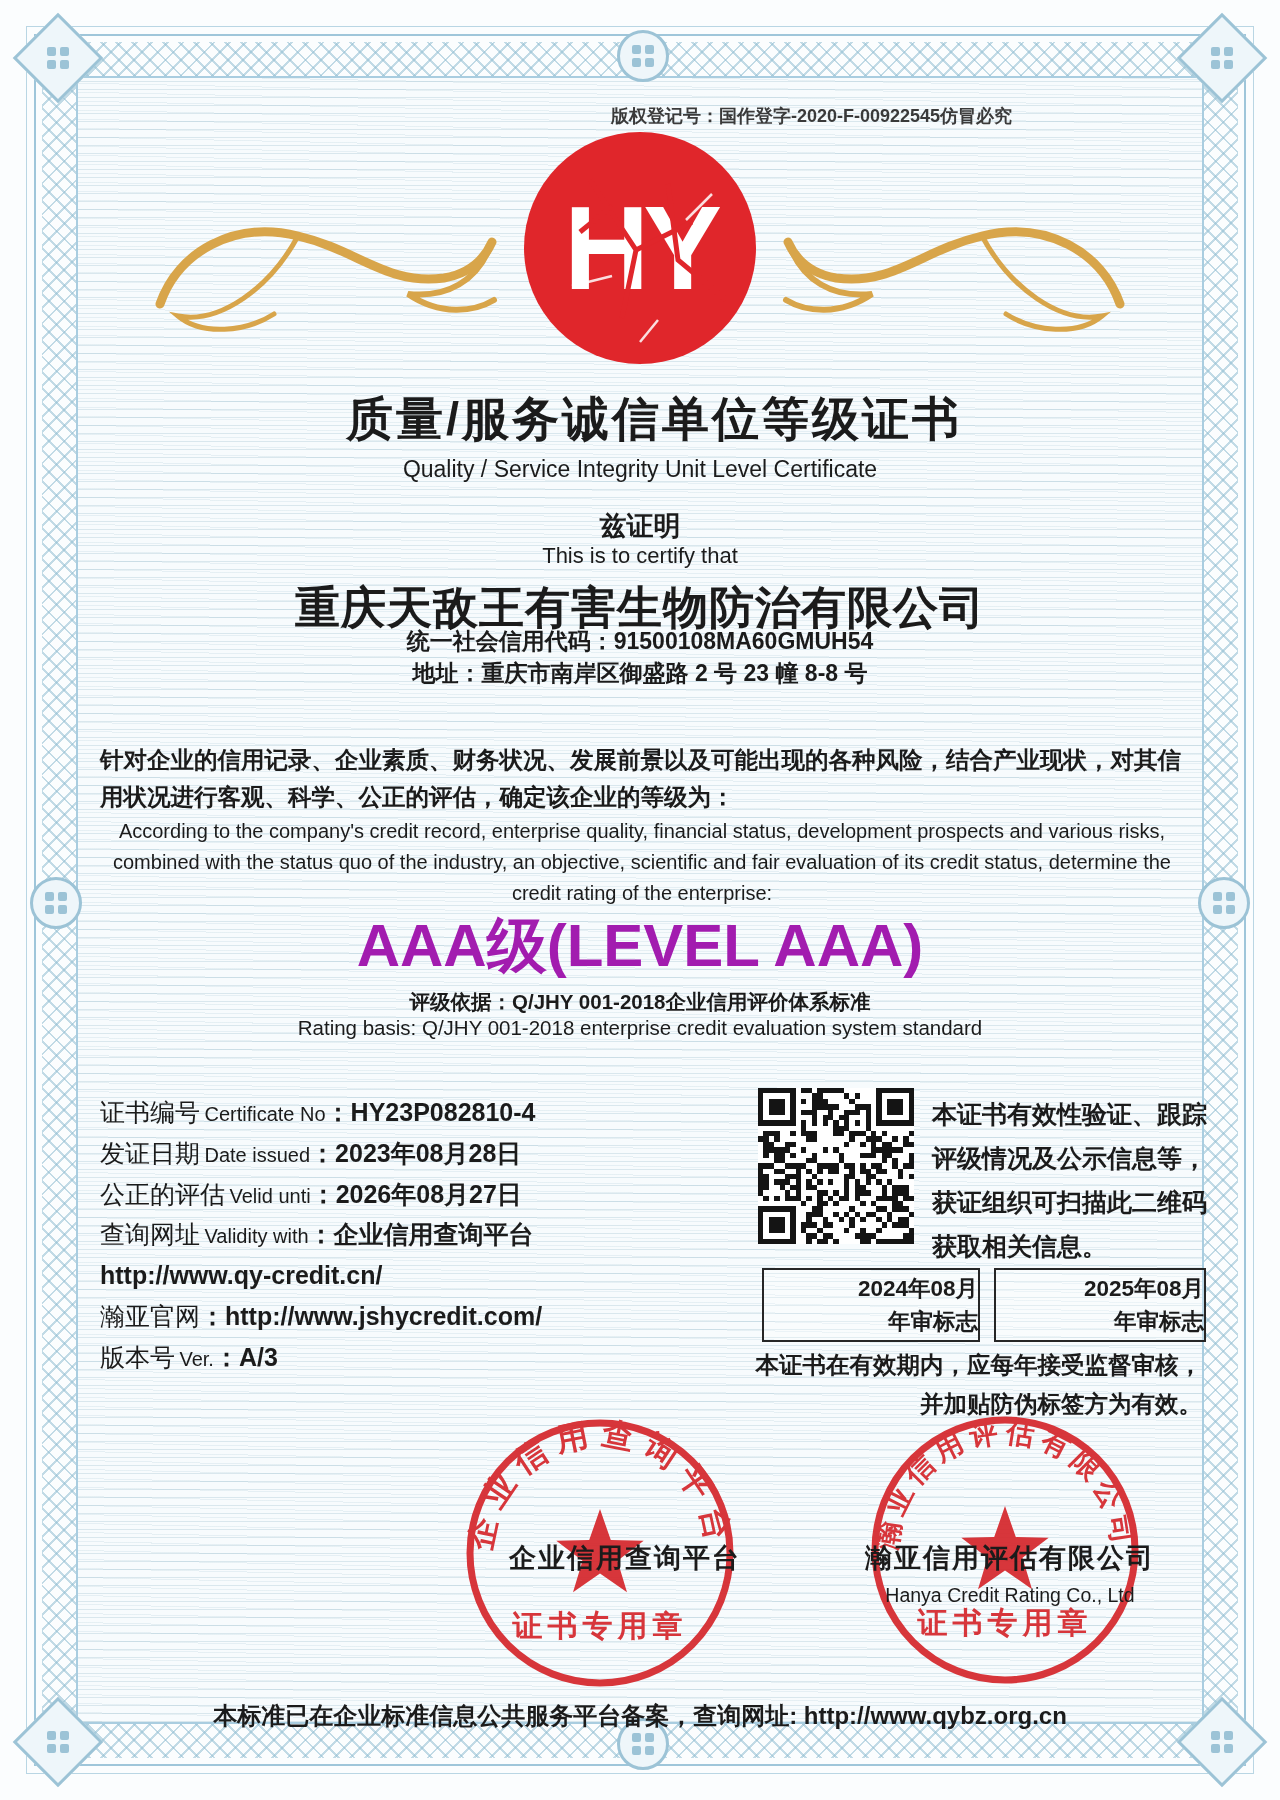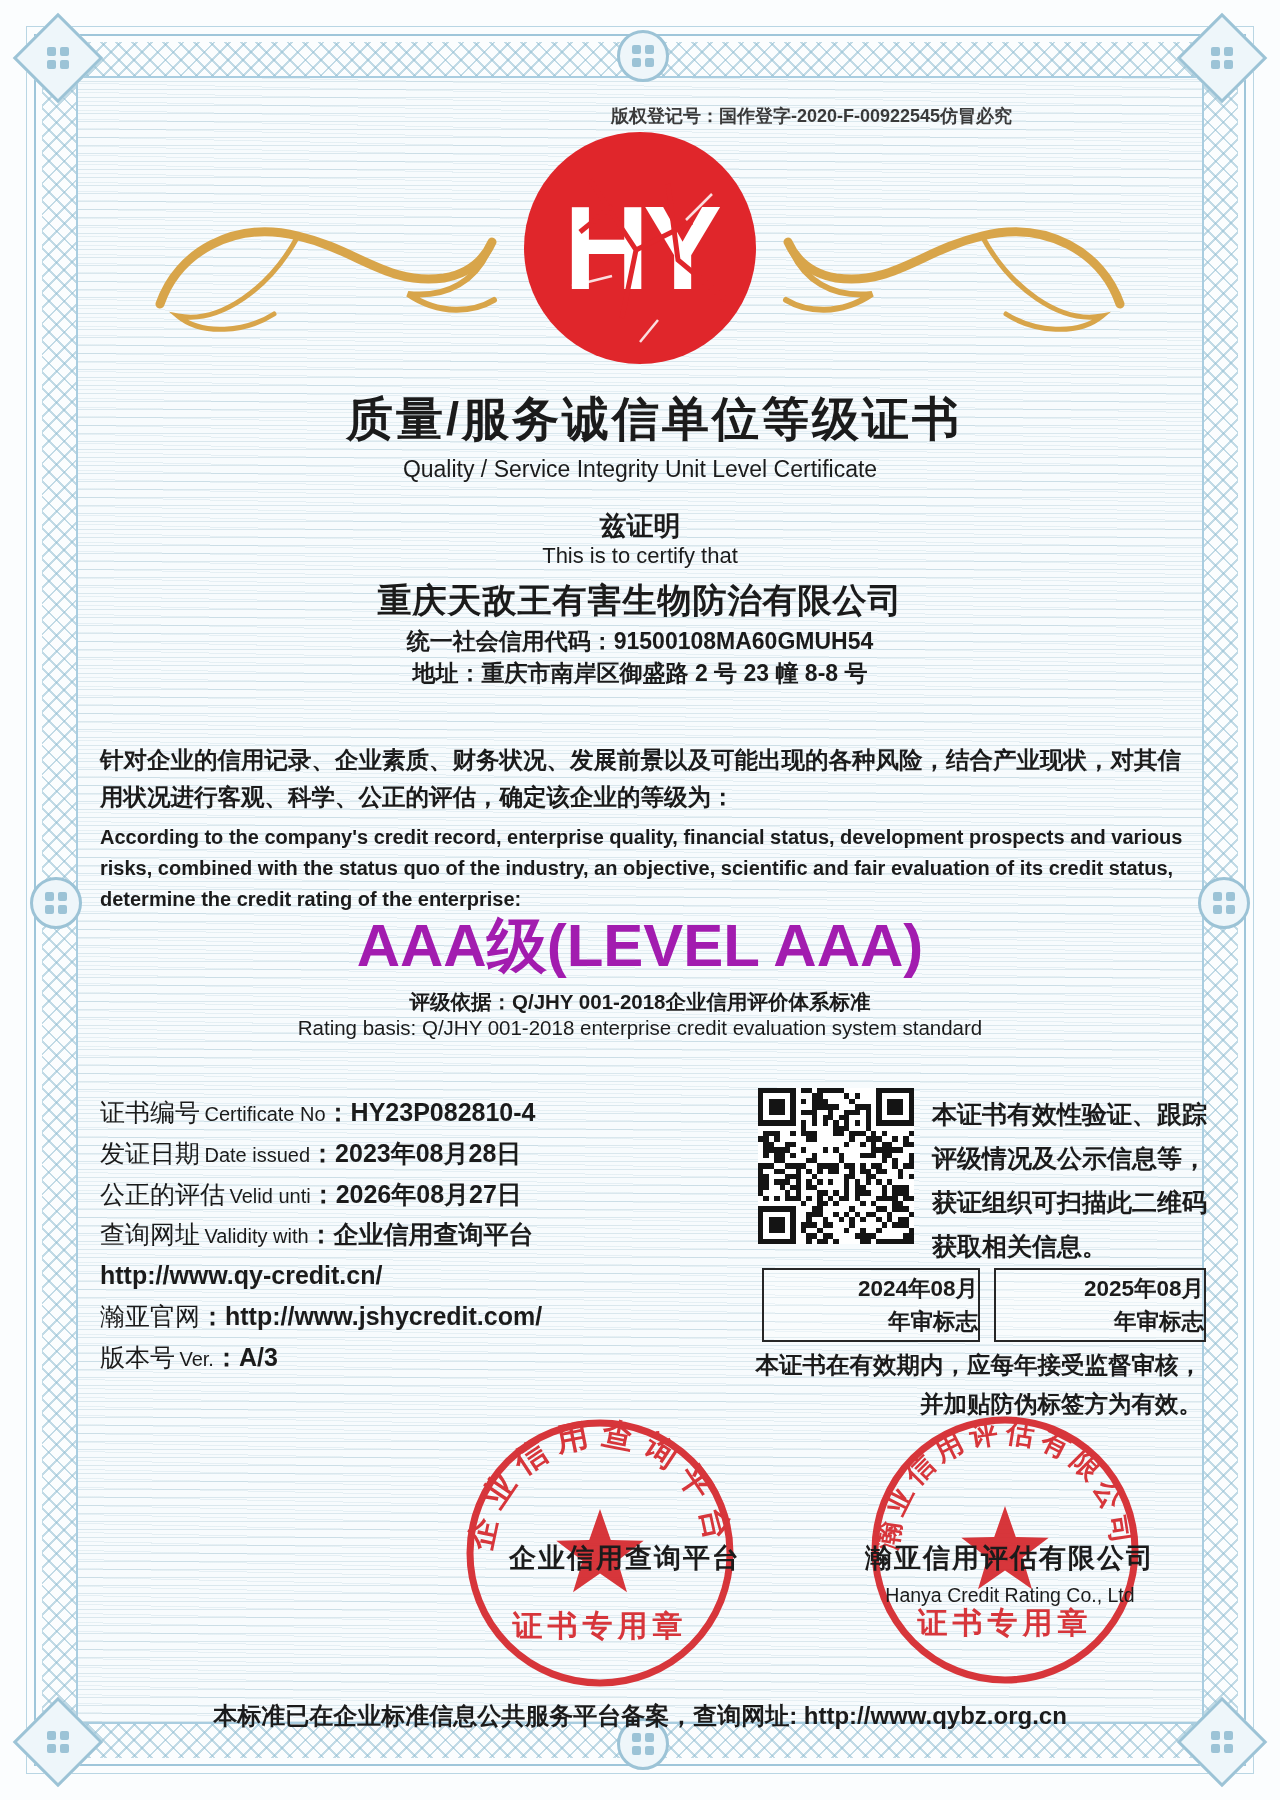--- a/index.html
+++ b/index.html
@@ -32,26 +32,26 @@
   .center{left:0;right:0;text-align:center;}
   .copyright{top:104px;right:268px;font-size:18px;font-weight:600;color:#3a3a3a;z-index:5;}
   .logo{top:128px;left:520px;width:240px;height:240px;z-index:5;}
   .flourish{top:200px;width:352px;height:150px;z-index:4;}
   .fl-left{left:148px;}
   .fl-right{left:780px;transform:scaleX(-1);}
   .title-zh{top:388px;font-size:47px;font-weight:700;letter-spacing:3px;z-index:5;padding-left:28px;}
   .title-en{top:456px;font-size:23px;font-weight:500;z-index:5;}
   .certify-zh{top:508px;font-size:27px;font-weight:600;z-index:5;}
   .certify-en{top:543px;font-size:22px;z-index:5;}
-  .company{top:578px;font-size:34px;font-weight:700;letter-spacing:1px;z-index:5;}
+  .company{top:578px;font-size:45px;font-weight:700;letter-spacing:1px;z-index:5;}
   .code-line{top:626px;font-size:23px;font-weight:600;z-index:5;}
   .addr-line{top:658px;font-size:23px;font-weight:600;z-index:5;}
   .para{left:100px;right:96px;top:742px;z-index:5;}
   .para-zh{font-size:23.5px;font-weight:600;line-height:37px;text-align:left;}
-  .para-en{font-size:20px;font-weight:700;line-height:31px;text-align:left;margin-top:6px;}
+  .para-en{font-size:20px;font-weight:400;line-height:31px;text-align:center;}
   .aaa{top:906px;font-size:60px;font-weight:800;color:#a21caf;z-index:5;}
   .basis-zh{top:988px;font-size:20.5px;font-weight:600;z-index:5;}
   .basis-en{top:1016px;font-size:20.5px;font-weight:400;z-index:5;}
   .details{left:100px;top:1094px;z-index:5;}
   .dline{line-height:36.8px;white-space:nowrap;}
   .dzh{font-size:25px;font-weight:400;}
   .den{font-size:20px;font-weight:500;text-align:center;}
   .dsep{font-size:25px;font-weight:700;}
   .dval{font-size:25px;font-weight:600;}
   .qr{left:758px;top:1088px;width:156px;height:156px;z-index:5;}

